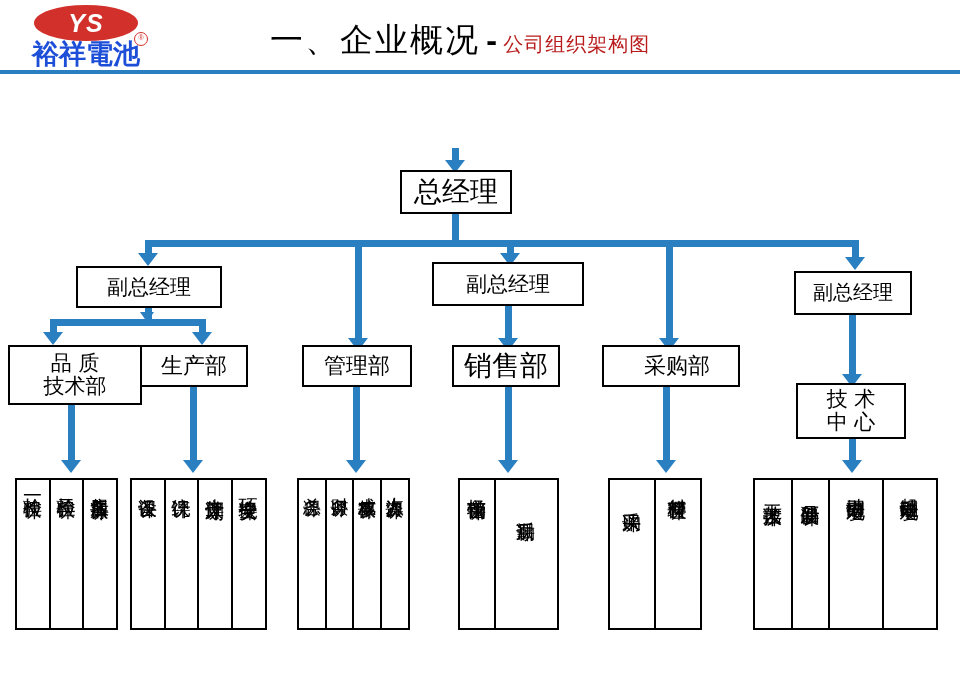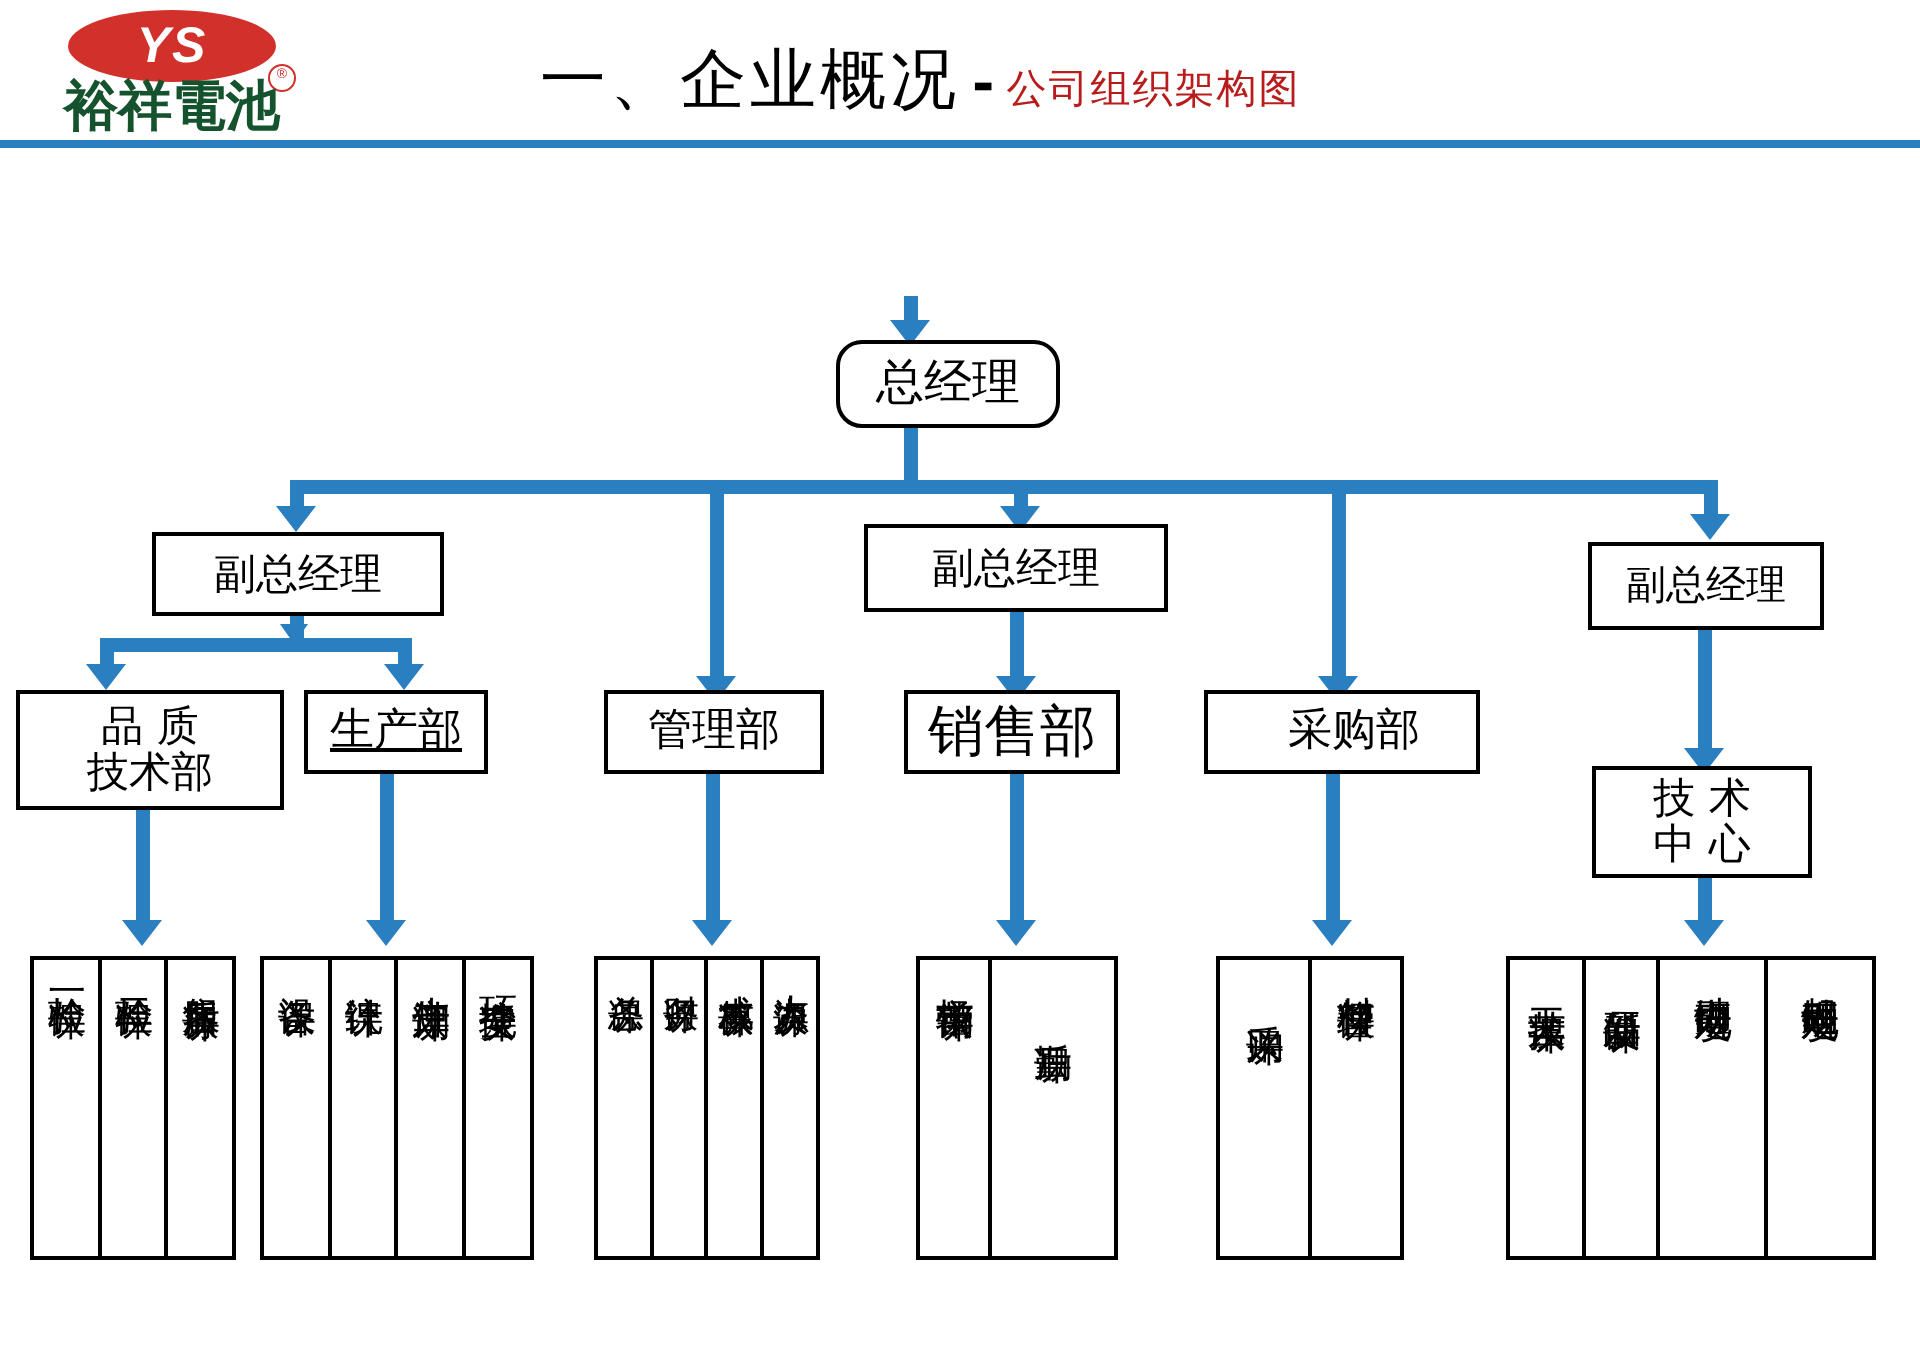--- a/index.html
+++ b/index.html
@@ -26,21 +26,21 @@
     letter-spacing:1px;text-align:center;line-height:36px;
   }
   .logo-reg{
     position:absolute;left:118px;top:29px;width:12px;height:12px;
     border:1.2px solid #d2302a;border-radius:50%;
     color:#d2302a;font-size:7px;line-height:10px;text-align:center;
     font-family:"Liberation Sans",sans-serif;
   }
   .logo-cn{
     position:absolute;left:0px;top:36px;width:140px;
-    color:#14532d;font-family:"DejaVu Sans",sans-serif;
+    color:#1d4ed8;font-family:"DejaVu Sans",sans-serif;
     font-weight:bold;font-size:27px;letter-spacing:0px;
     text-align:center;line-height:30px;white-space:nowrap;
   }
   .title-wrap{
     position:absolute;left:270px;top:18px;width:640px;height:48px;
     white-space:nowrap;
   }
   .title-main{
     font-family:"DejaVu Serif",serif;font-size:33px;color:#000;
     letter-spacing:2px;vertical-align:baseline;
@@ -121,21 +121,21 @@
       <span class="title-main">一、企业概况</span><span class="title-dash">-</span><span class="title-sub">公司组织架构图</span>
     </div>
 
     <div class="hdr-rule"></div>
   </div>
 
 
   <div class="vline" style="left:452px;top:148px;height:16px;"></div>
   <div class="arrow" style="left:445px;top:160px;"></div>
 
-  <div class="node" style="left:418px;top:170px;width:112px;height:44px;font-size:24px;border-radius:13px;">
+  <div class="node" style="left:400px;top:170px;width:112px;height:44px;font-size:28px;">
     <span>总经理</span>
   </div>
 
   <div class="vline" style="left:452px;top:214px;height:30px;"></div>
 
   <div class="hline" style="left:145px;top:240px;width:714px;"></div>
 
   <div class="vline" style="left:145px;top:240px;height:18px;"></div>
   <div class="arrow" style="left:138px;top:253px;"></div>
 
@@ -175,21 +175,21 @@
   <div class="arrow" style="left:498px;top:338px;"></div>
 
   <div class="vline" style="left:849px;top:315px;height:64px;"></div>
   <div class="arrow" style="left:842px;top:374px;"></div>
 
   <div class="node" style="left:8px;top:345px;width:134px;height:60px;font-size:21px;line-height:1.0;">
     <span>品  质
 技术部</span>
   </div>
 
-  <div class="node" style="left:152px;top:345px;width:92px;height:42px;font-size:22px;text-decoration:underline;">
+  <div class="node" style="left:140px;top:345px;width:108px;height:42px;font-size:22px;">
     <span>生产部</span>
   </div>
 
   <div class="node" style="left:302px;top:345px;width:110px;height:42px;font-size:22px;">
     <span>管理部</span>
   </div>
 
   <div class="node" style="left:452px;top:345px;width:108px;height:42px;font-size:28px;">
     <span>销售部</span>
   </div>

